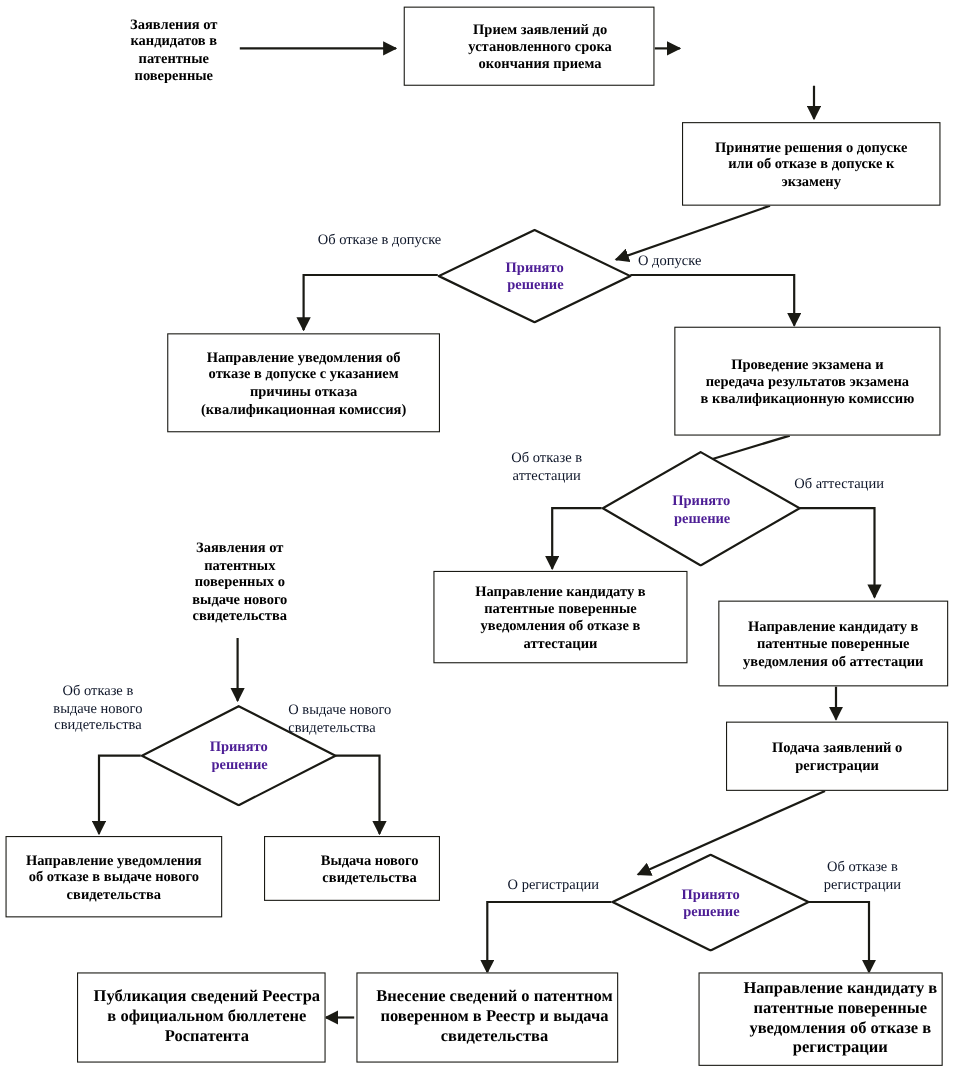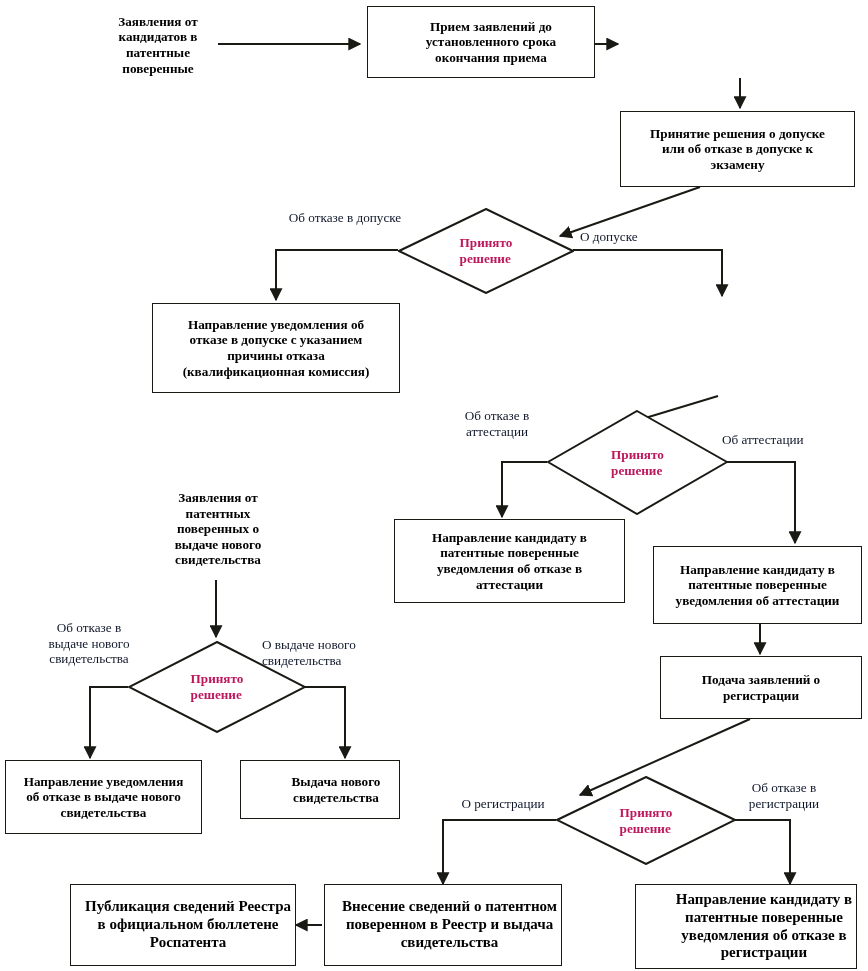--- a/index.html
+++ b/index.html
@@ -50,24 +50,24 @@
     justify-content: center;
   }
   .diamond-wrap svg {
     position: absolute;
     left: 0;
     top: 0;
   }
   .diamond-label {
     position: relative;
     z-index: 2;
-    text-align: left;
+    text-align: right;
     font-weight: bold;
     line-height: 1.2;
-    color: #be185d;
+    color: #4c1d95;
   }
   .edge-label {
     position: absolute;
     font-family: "Liberation Serif", "DejaVu Serif", serif;
     color: #0f172a;
     text-align: center;
     line-height: 1.18;
     white-space: pre-line;
   }
   .t13 { font-size: 13.2px; }
@@ -150,20 +150,25 @@
 экзамену</span>
   </div>
 
   <div class="node box t13" style="left:152px; top:303px; width:248px; height:90px;">
     <span style="white-space:pre-line;">Направление уведомления об
 отказе в допуске с указанием
 причины отказа
 (квалификационная комиссия)</span>
   </div>
 
+  <div class="node box t13" style="left:613px; top:297px; width:242px; height:99px;">
+    <span style="white-space:pre-line;">Проведение экзамена и
+передача результатов экзамена
+в квалификационную комиссию</span>
+  </div>
 
   <div class="node box t13" style="left:394px; top:519px; width:231px; height:84px;">
     <span style="white-space:pre-line;">Направление кандидату в
 патентные поверенные
 уведомления об отказе в
 аттестации</span>
   </div>
 
   <div class="node box t13" style="left:653px; top:546px; width:209px; height:78px;">
     <span style="white-space:pre-line;">Направление кандидату в

